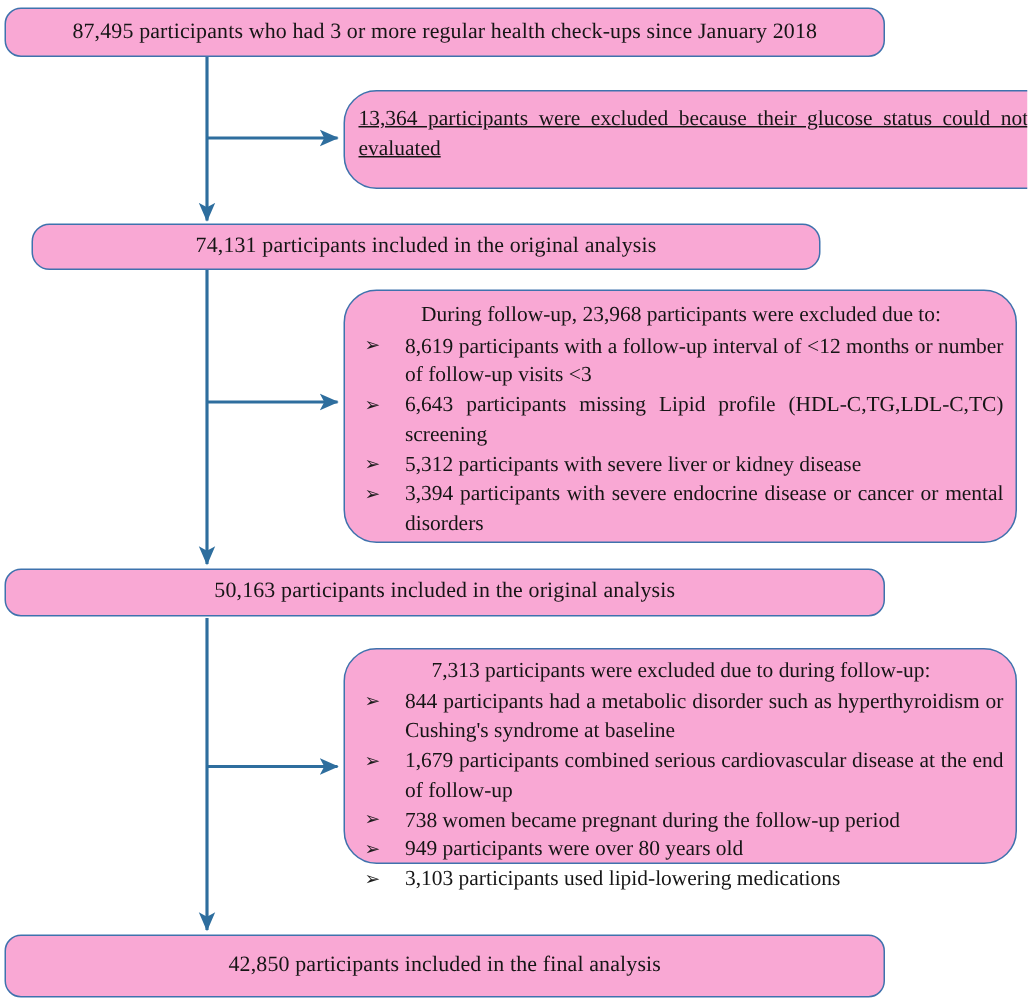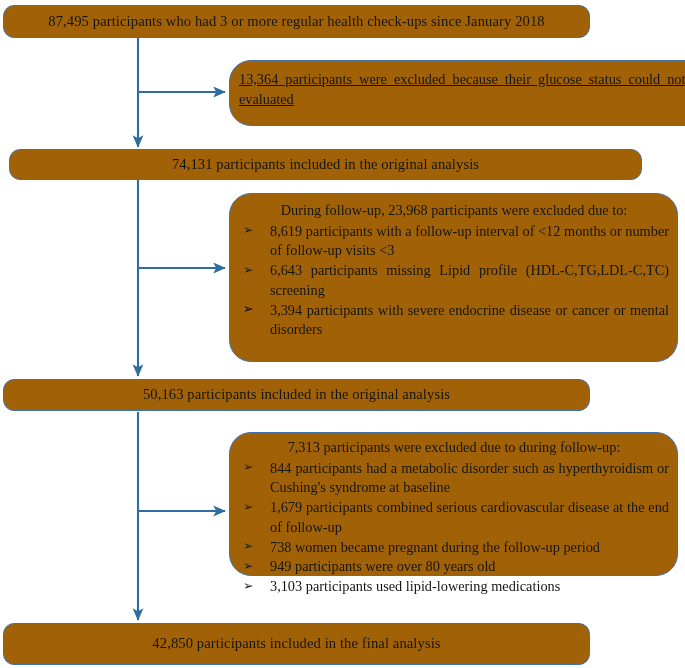--- a/index.html
+++ b/index.html
@@ -23,21 +23,21 @@
     left: 0;
     top: 0;
     width: 685px;
     height: 668px;
     pointer-events: none;
   }
   .node {
     position: absolute;
     box-sizing: border-box;
     border: 1.6px solid #3f72ad;
-    background: #a16207;
+    background: #f9a8d4;
     border-radius: 9px;
   }
   .node.pill {
     border-radius: 11px;
   }
   .node.rounded-lg {
     border-radius: 22px;
   }
   .centered {
     display: flex;
@@ -112,38 +112,39 @@
   <div class="node pill centered main-line" style="left:3px; top:5px; width:587px; height:33px; padding:0 10px;">
     <span>87,495 participants who had 3 or more regular health check-ups since January 2018</span>
   </div>
 
   <div class="node rounded-lg" style="left:229px; top:60px; width:486px; height:66px;text-decoration:underline;">
     <div class="excl-body" style="padding-top:9px;">
       <p class="excl-head justify">13,364 participants were excluded because their glucose status could not be evaluated</p>
     </div>
   </div>
 
-  <div class="node pill centered main-line" style="left:9px; top:149px; width:633px; height:31px; padding:0 10px;">
+  <div class="node pill centered main-line" style="left:21px; top:149px; width:526px; height:31px; padding:0 10px;border-radius:12px;">
     <span>74,131 participants included in the original analysis</span>
   </div>
 
   <div class="node rounded-lg" style="left:229px; top:193px; width:449px; height:169px;">
     <div class="excl-body">
       <p class="excl-head">During follow-up, 23,968 participants were excluded due to:</p>
       <ul class="bullets">
         <li>
           <span class="marker">➢</span>
           <span>8,619 participants with a follow-up interval of &lt;12 months or number of follow-up visits &lt;3</span>
         </li>
         <li>
           <span class="marker">➢</span>
           <span>6,643 participants missing Lipid profile (HDL-C,TG,LDL-C,TC) screening</span>
         </li>
         <li>
           <span class="marker">➢</span>
+          <span>5,312 participants with severe liver or kidney disease</span>
         </li>
         <li>
           <span class="marker">➢</span>
           <span>3,394 participants with severe endocrine disease or cancer or mental disorders</span>
         </li>
       </ul>
     </div>
   </div>
 
   <div class="node pill centered main-line" style="left:3px; top:379px; width:587px; height:32px; padding:0 10px;">

